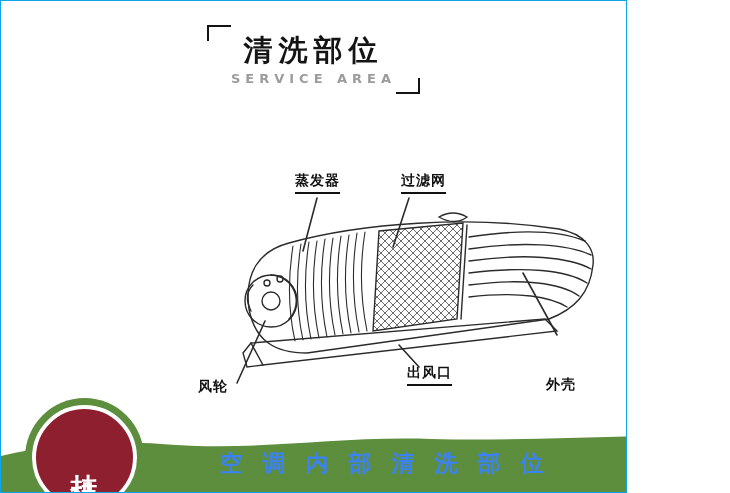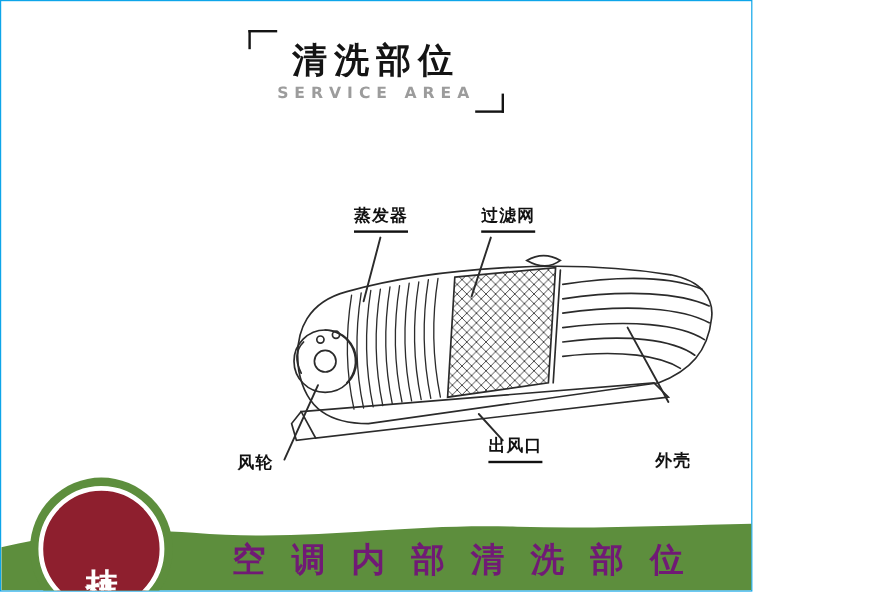--- a/index.html
+++ b/index.html
@@ -45,21 +45,21 @@
   .lbl-evaporator{left:294px;top:172px;}
   .lbl-filter{left:388px;top:172px;margin-left:12px;}
   .lbl-shell{left:545px;top:332px;margin-top:44px;}
   .lbl-fan{left:197px;top:378px;}
   .lbl-outlet{left:406px;top:364px;}
 
   
   .banner-svg{position:absolute;left:0;bottom:0;z-index:2;}
   .banner-text{
     position:absolute;left:150px;right:8px;top:447px;z-index:3;
-    text-align:center;color:#701a75;font-size:28px;font-weight:800;
+    text-align:center;color:#3b82f6;font-size:23px;font-weight:800;
     letter-spacing:6px;white-space:nowrap;
   }
 
   
   .badge-outer{
     position:absolute;left:24px;top:397px;width:119px;height:119px;
     border-radius:50%;background:var(--banner-green);z-index:5;
   }
   .badge-inner{
     position:absolute;inset:7px;border-radius:50%;

